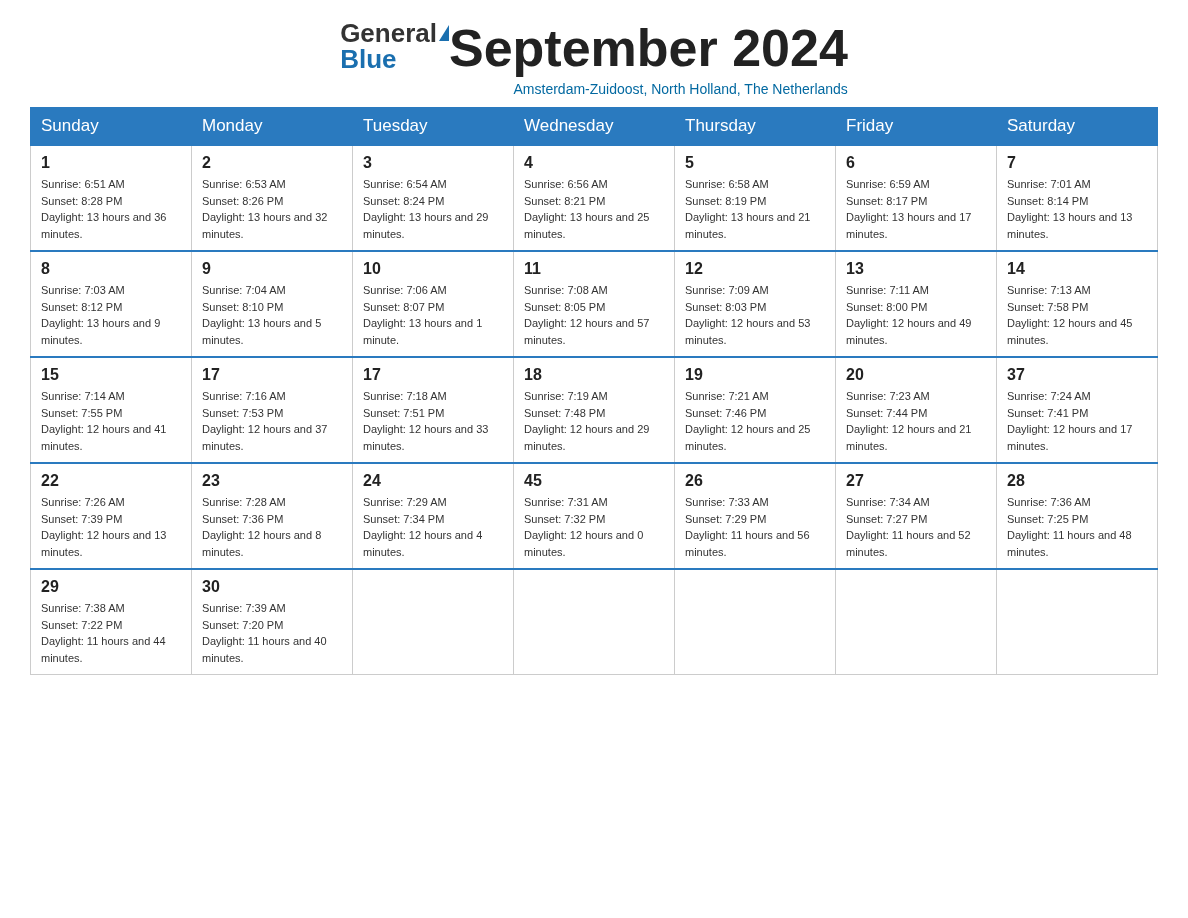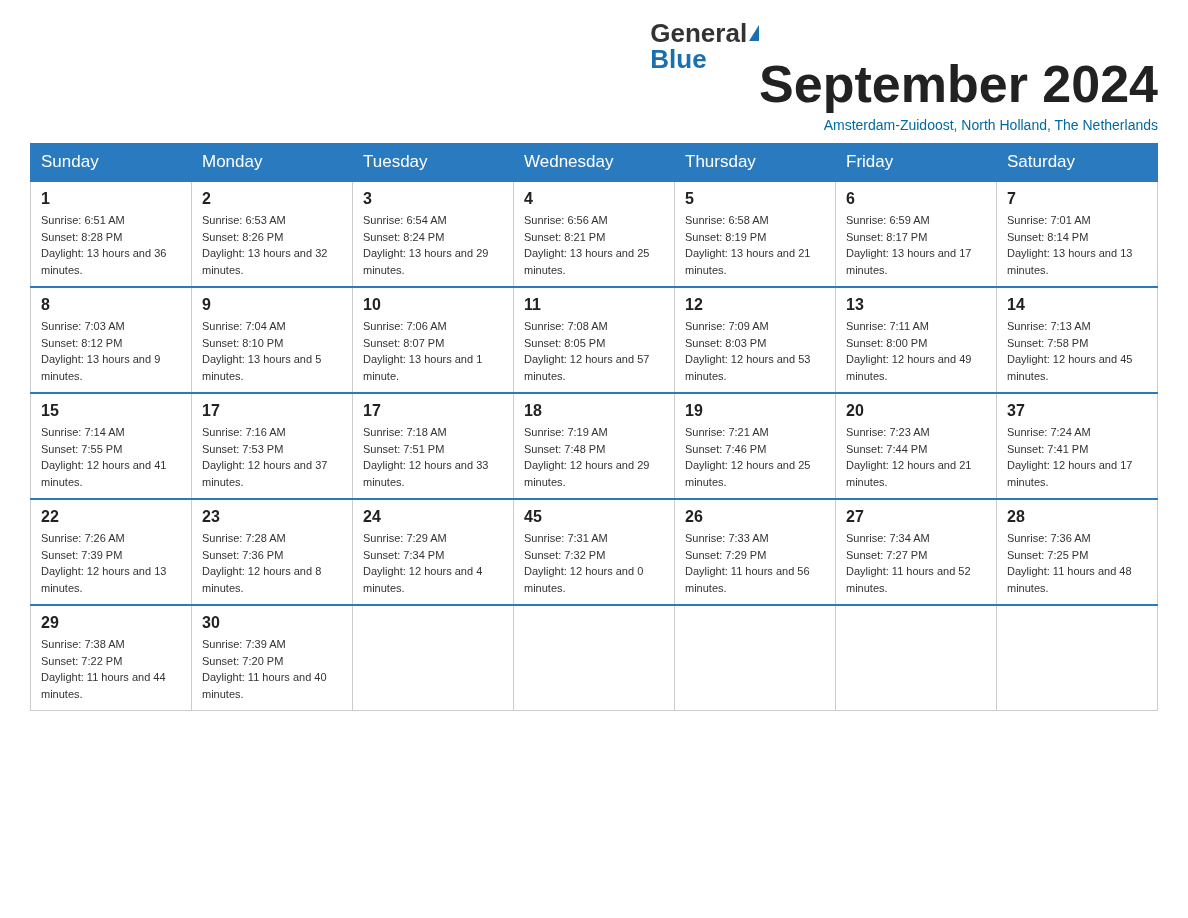--- a/index.html
+++ b/index.html
@@ -5,21 +5,21 @@
     * { box-sizing: border-box; margin: 0; padding: 0; }
     body {
       font-family: Arial, sans-serif;
       background: #fff;
       padding: 20px 30px;
       width: 1188px;
       min-height: 918px;
     }
     .header {
       display: flex;
-      justify-content: flex-end;
+      justify-content: center;
       align-items: flex-start;
       margin-bottom: 10px;
     }
     .logo {
       display: flex;
       flex-direction: column;
       align-items: flex-start;
     }
     .logo-general {
       font-size: 26px;
@@ -43,21 +43,20 @@
       vertical-align: middle;
     }
     .title-section {
       text-align: right;
     }
     .month-title {
       font-size: 52px;
       font-weight: bold;
       color: #222;
       line-height: 1.1;
-      margin-top: 36px;
     }
     .subtitle {
       font-size: 14px;
       color: #0369a1;
       margin-top: 4px;
     }
     .calendar {
       width: 100%;
       border-collapse: collapse;
     }

